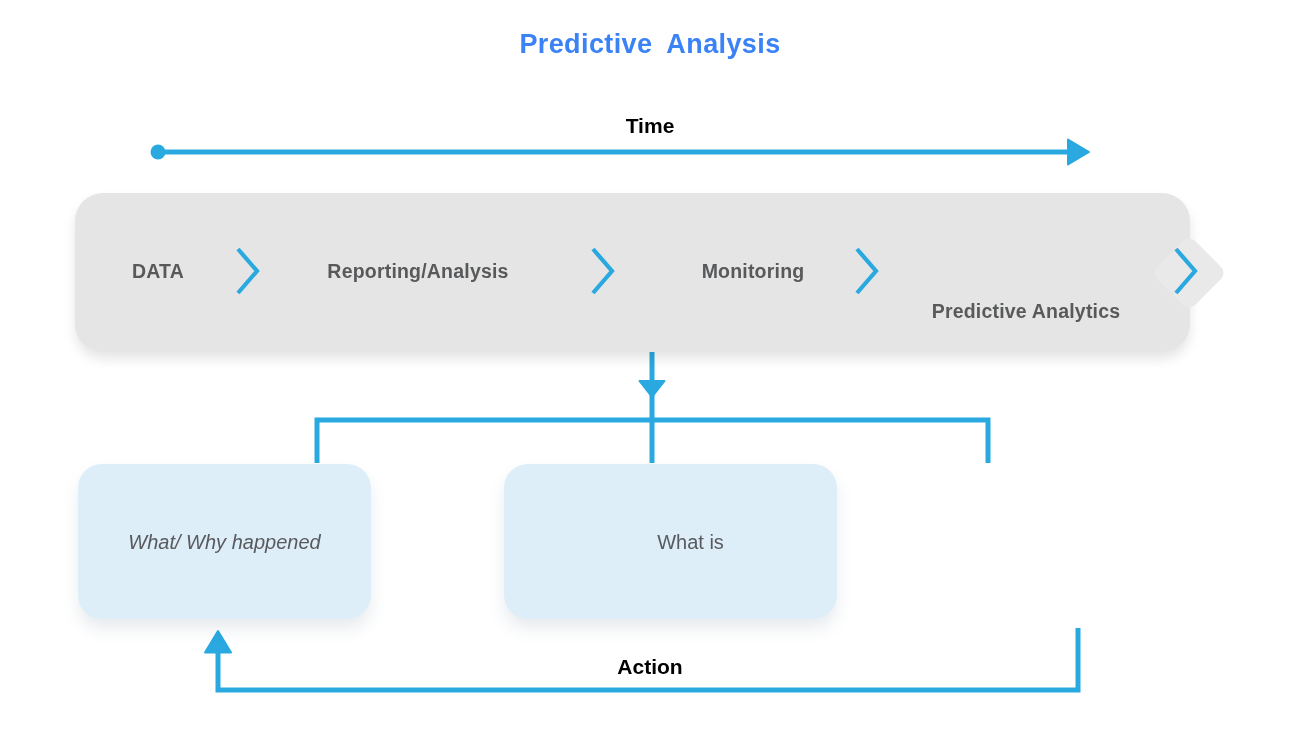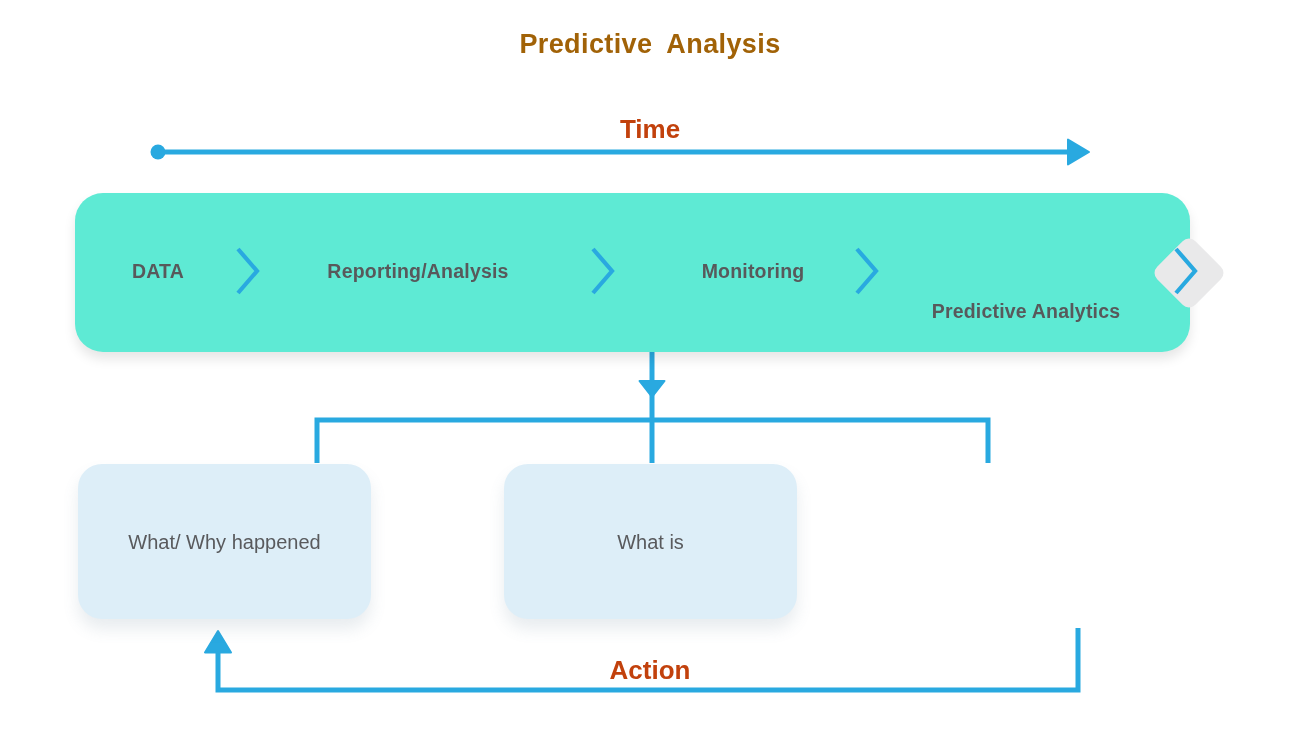--- a/index.html
+++ b/index.html
@@ -15,50 +15,50 @@
   
   .title {
     position: absolute;
     top: 29px; left: 0;
     width: 100%;
     text-align: center;
     font-size: 27px;
     font-weight: bold;
     letter-spacing: 0.4px;
     word-spacing: 7px;
-    color: #a16207;
+    color: #3b82f6;
     z-index: 3;
   }
 
   
   .flow-label {
     position: absolute;
     left: 0; width: 100%;
     text-align: center;
-    font-size: 26px;
+    font-size: 21px;
     font-weight: bold;
-    color: #c2410c;
+    color: #000000;
     z-index: 3;
   }
   .time-label { top: 114px; }
   .action-label { top: 655px; }
 
   
   .overlay {
     position: absolute;
     inset: 0;
     z-index: 1;
   }
 
   
   .banner {
     position: absolute;
     left: 75px; top: 193px;
     width: 1115px; height: 159px;
-    background: #5eead4;
+    background: #e5e5e5;
     border-radius: 28px;
     box-shadow: 0 7px 12px rgba(0,0,0,0.10);
     z-index: 2;
     text-align: right;
   }
   .banner-point {
     position: absolute;
     right: -26px; top: 50%;
     width: 54px; height: 54px;
     background: #e9e9ea;
@@ -101,22 +101,22 @@
     display: flex;
     flex-direction: column;
     align-items: center;
     justify-content: center;
     text-align: center;
     font-size: 20px;
     line-height: 28px;
     color: #595a5d;
     z-index: 2;
   }
-  .box-past { left: 78px; }
-  .box-present { left: 504px; }
+  .box-past { left: 78px; font-style: italic; }
+  .box-present { left: 504px; padding-left: 40px; }
   .box-future { left: 929px; }
   .box-line { white-space: pre-wrap; }
 </style>
 </head>
 <body>
 
 <div class="canvas">
 
   <div class="title">Predictive Analysis</div>
 

